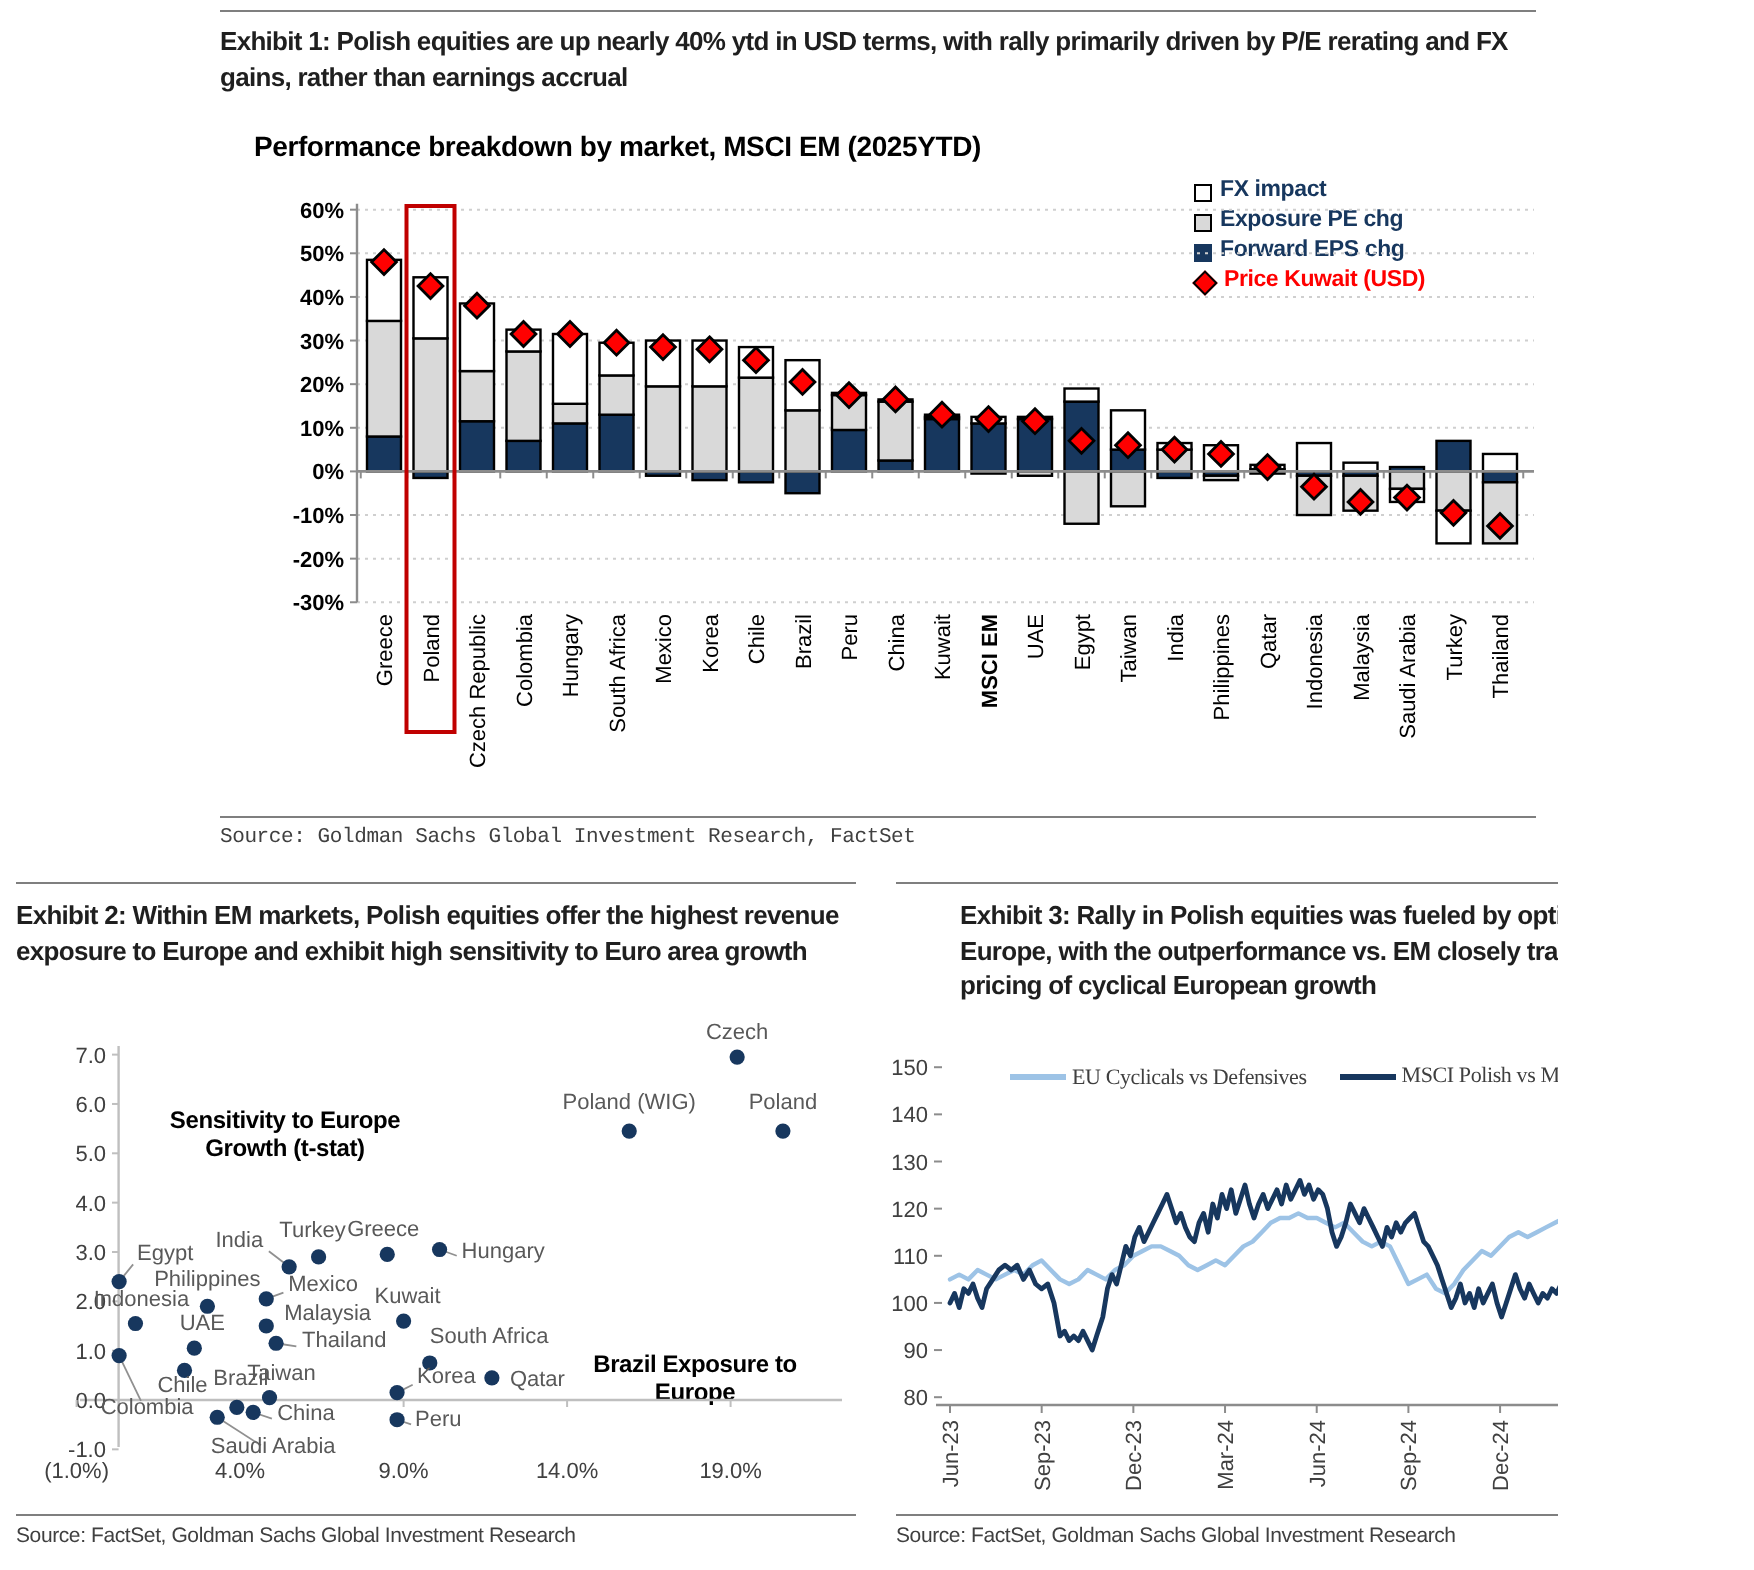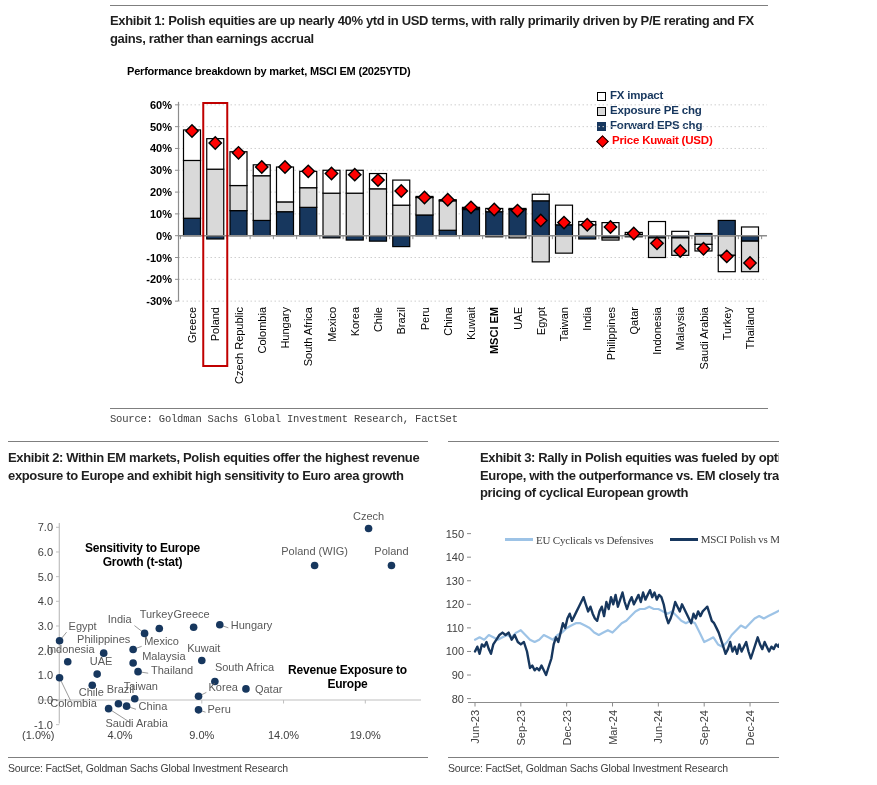--- a/index.html
+++ b/index.html
@@ -1,42 +1,42 @@
 <!DOCTYPE html>
 <html><head>
 <meta charset="utf-8">
 <style>
   html,body{margin:0;padding:0;background:#fff;}
   .page{position:relative;width:746px;height:785px;background:#ffffff;
         font-family:"Liberation Sans",sans-serif;overflow:hidden;padding-left:33px;}
   .hr{position:absolute;height:1px;background:#7f7f7f;}
   .ex-title{position:absolute;font-weight:bold;font-size:13px;line-height:17.5px;
             color:#1f1f1f;letter-spacing:-0.35px;}
-  .chart-title{position:absolute;font-weight:bold;font-size:11px;color:#000;letter-spacing:-0.2px;}
+  .chart-title{position:absolute;font-weight:bold;font-size:14px;color:#000;letter-spacing:-0.2px;}
   .source{position:absolute;font-size:10.5px;color:#404040;letter-spacing:-0.2px;}
   
   .ex1-top{left:110px;top:5px;width:658px;}
   .ex1-title{left:110px;top:12px;width:660px;}
   .ex1-chart-title{left:127px;top:65px;width:500px;}
   .ex1-src-rule{left:110px;top:408px;width:658px;}
   .ex1-source{left:110px;top:413px;width:500px;font-family:Liberation Mono, monospace;}
   
   .legend1{position:absolute;left:597px;top:86px;}
   .l1-item{display:flex;align-items:flex-end;height:15px;}
   .l1-label{font-size:11.5px;font-weight:bold;color:#17375E;letter-spacing:-0.2px;}
   .l1-item.red .l1-label{color:#FF0000;}
   .sw{display:inline-block;width:7px;height:7px;border:1.6px solid #000;margin-right:4px;flex:0 0 auto;}
   .sw-fx{background:#ffffff;}
   .sw-pe{background:#D9D9D9;}
   .sw-eps{background:#17375E;border-color:#17375E;}
   .sw-diamond{width:7px;height:7px;border:1.2px solid #000;background:#FF0000;transform:rotate(45deg);margin-left:1px;margin-right:5px;}
   
   .ex2-top{left:8px;top:441px;width:420px;}
   .ex2-title{left:8px;top:449px;width:426px;}
-  .anno{position:absolute;font-weight:bold;font-size:12px;line-height:14px;color:#000;text-align:center;letter-spacing:-0.2px;}
+  .anno{position:absolute;font-weight:bold;font-size:12px;line-height:14px;color:#000;text-align:center;letter-spacing:-0.2px;margin-top:12px;}
   .anno-y{left:70px;top:541px;width:145px;}
   .anno-x{left:285px;top:663px;width:125px;}
   .ex2-src-rule{left:8px;top:757px;width:420px;}
   .ex2-source{left:8px;top:762px;width:420px;}
   
   .ex3-top{left:448px;top:441px;width:420px;}
   .ex3-title{left:448px;top:449px;width:426px;margin-left:32px;}
   .legend3{position:absolute;left:505px;top:527px;white-space:nowrap;}
   .l3-item{display:inline-flex;align-items:center;margin-right:12px;font-family:Liberation Serif, serif;}
   .line-sw{display:inline-block;width:28px;margin-right:3px;}
@@ -78,21 +78,21 @@
   <div class="hr ex1-src-rule"></div>
   <div class="source ex1-source">Source: Goldman Sachs Global Investment Research, FactSet</div>
 
   <div class="hr ex2-top"></div>
   <div class="ex-title ex2-title">Exhibit 2: Within EM markets, Polish equities offer the highest revenue exposure to Europe and exhibit high sensitivity to Euro area growth</div>
   <div class="anno anno-y">
     <span>Sensitivity to Europe</span><br>
     <span>Growth (t-stat)</span>
   </div>
   <div class="anno anno-x">
-    <span>Revenue Exposure to</span><br>
+    <span>Brazil Exposure to</span><br>
     <span>Europe</span>
   </div>
   <div class="hr ex2-src-rule"></div>
   <div class="source ex2-source">Source: FactSet, Goldman Sachs Global Investment Research</div>
 
   <div class="hr ex3-top"></div>
   <div class="ex-title ex3-title">Exhibit 3: Rally in Polish equities was fueled by optimism around Europe, with the outperformance vs. EM closely tracking the market pricing of cyclical European growth</div>
   <div class="legend3">
     <div class="l3-item">
       <span class="line-sw sw-blue"></span>

